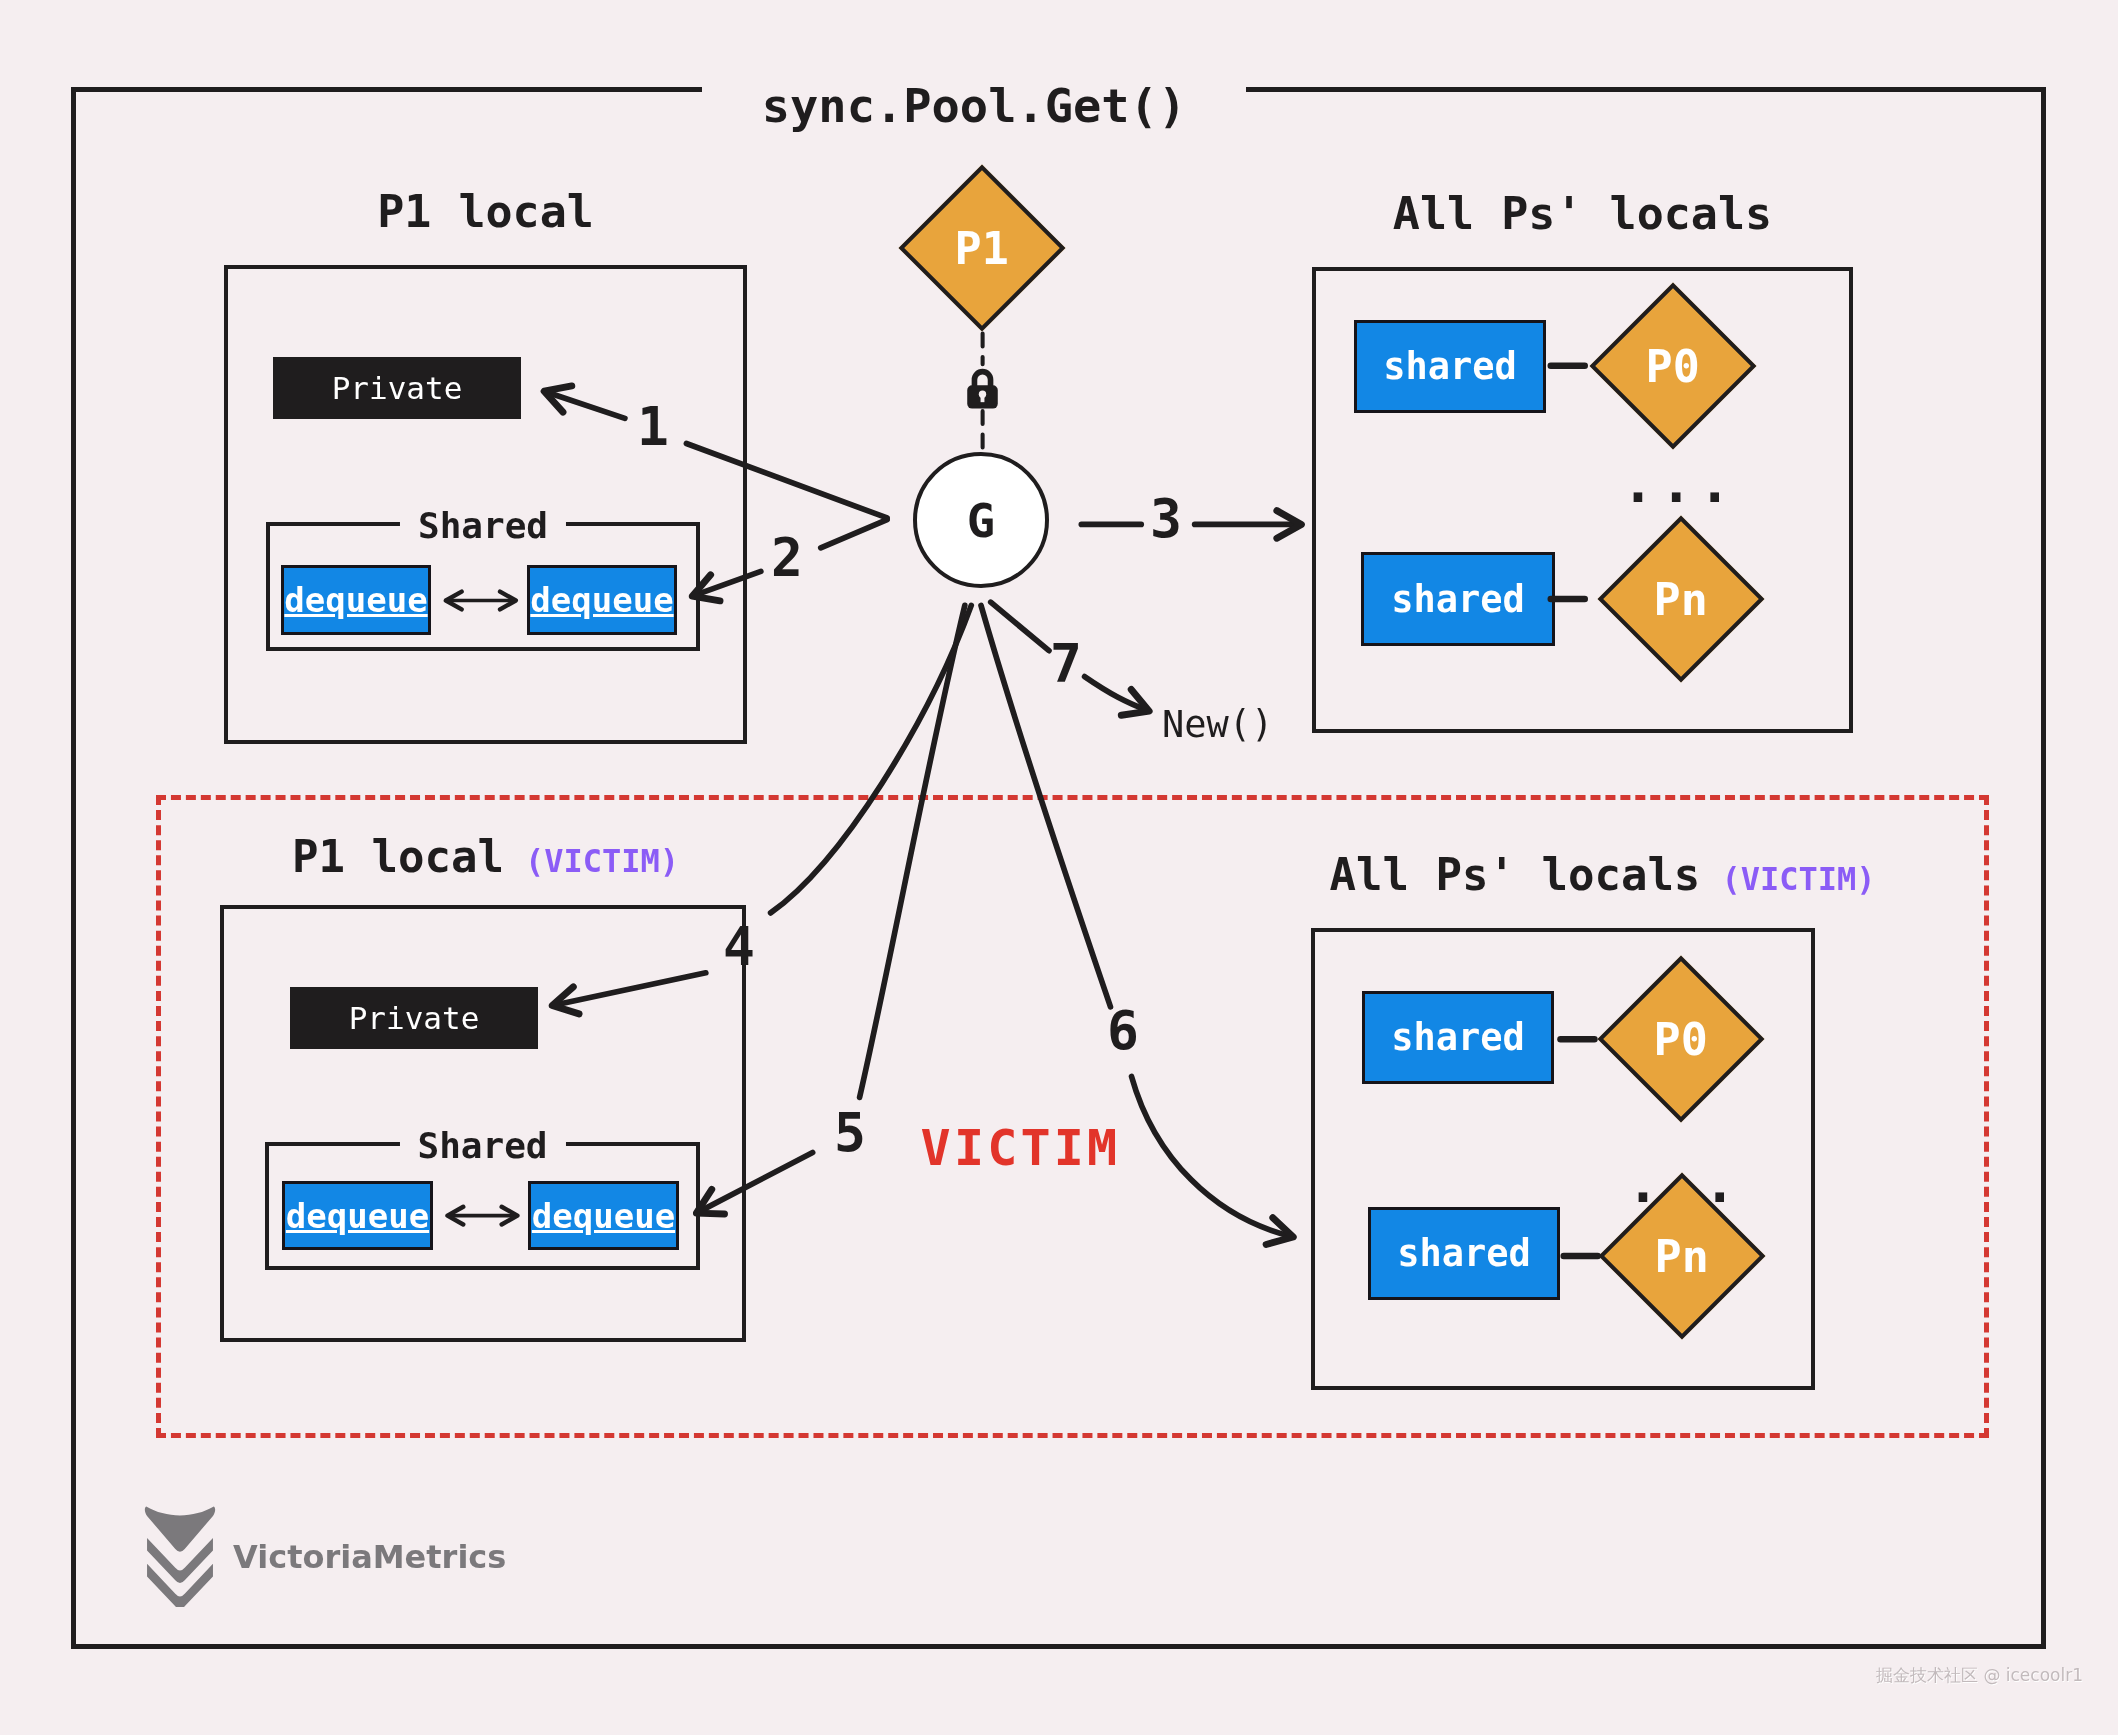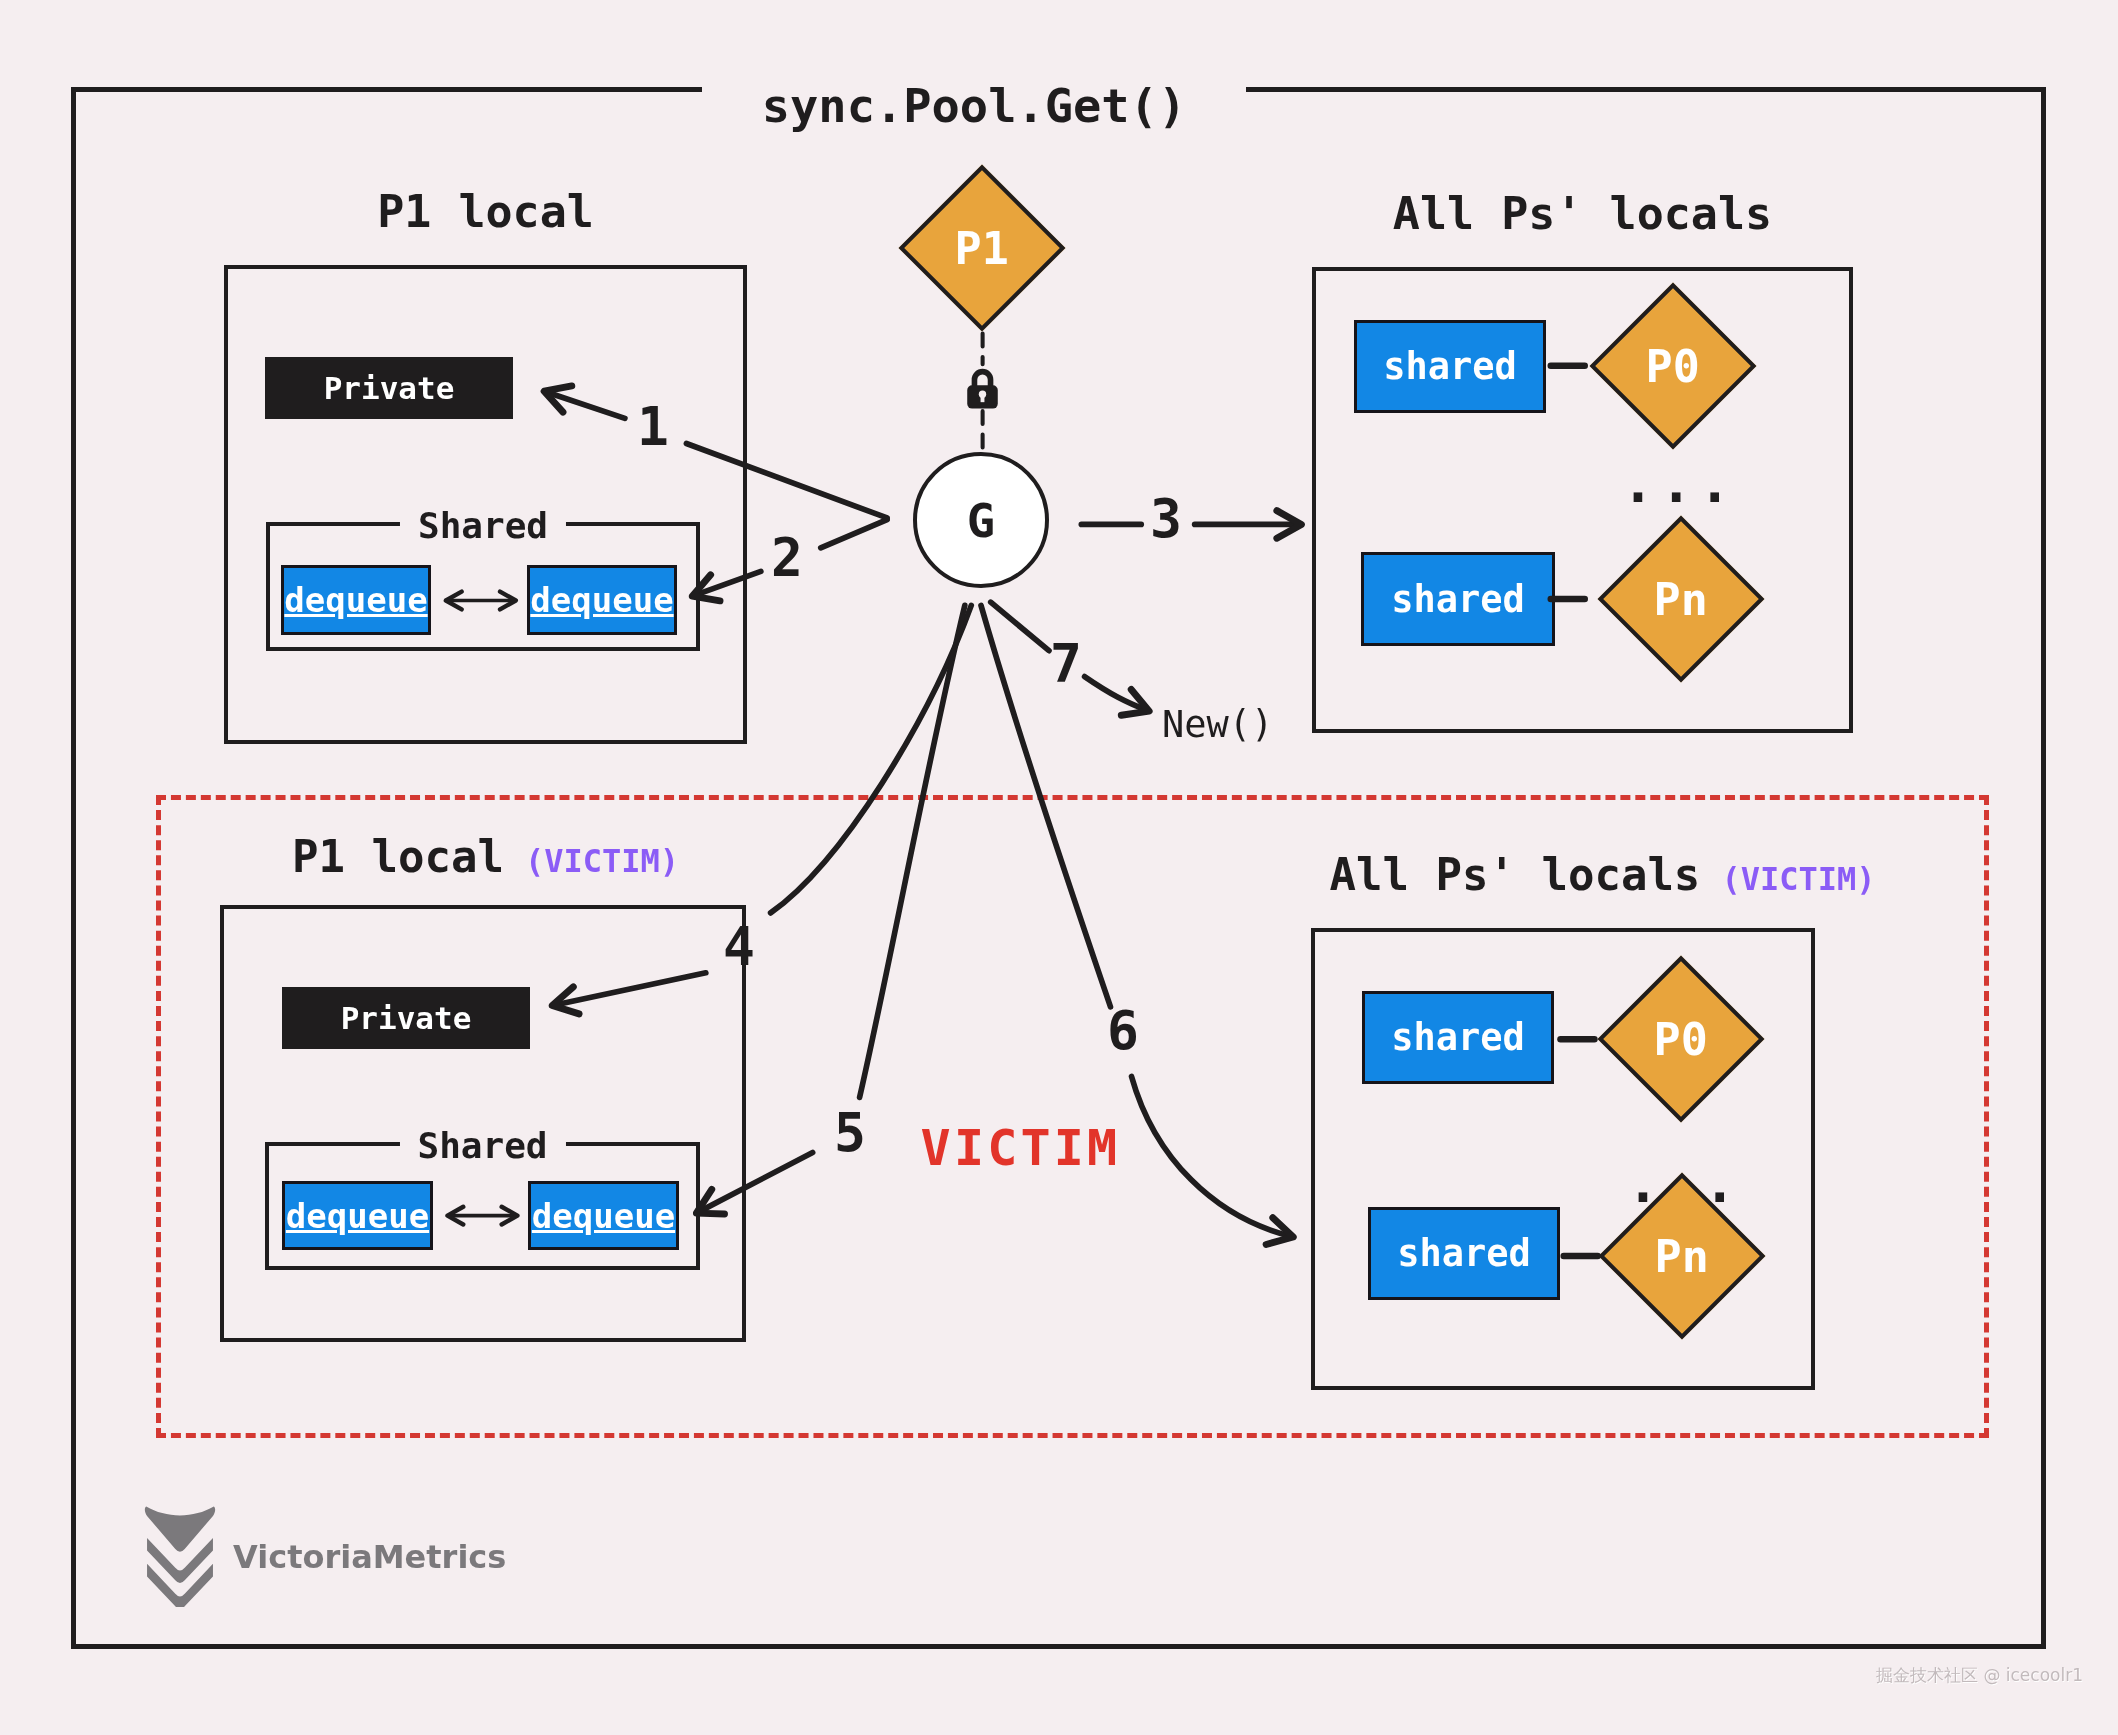--- a/index.html
+++ b/index.html
@@ -10,21 +10,21 @@
              border:5.7px solid #1f1d1e;box-sizing:border-box;}
   .main-title{position:absolute;left:702px;top:60px;width:544px;height:53px;
               background:#f5eef0;display:flex;align-items:center;justify-content:center;
               font-size:47px;font-weight:bold;margin-top:19px;}
   .sec-title{position:absolute;font-size:45px;font-weight:bold;text-align:center;line-height:1;}
   .label-row{position:absolute;display:flex;align-items:baseline;justify-content:center;gap:21px;line-height:1;}
   .label-row .t{font-size:44px;font-weight:bold;}
   .label-row .tag{font-size:32px;font-weight:bold;color:#8b5cf6;}
   .sbox{position:absolute;border:4.9px solid #1f1d1e;box-sizing:border-box;background:transparent;}
   .private{position:absolute;background:#1f1d1e;color:#fff;display:flex;align-items:center;
-           justify-content:center;font-size:31px;font-weight:bold;}
+           justify-content:center;font-size:31px;font-weight:normal;margin-left:8px;}
   .fieldset{position:absolute;border:4px solid #1f1d1e;box-sizing:border-box;}
   .legend{position:absolute;top:-21px;left:50%;transform:translateX(-50%);
           background:#f5eef0;padding:0 18px;font-size:36px;font-weight:bold;white-space:nowrap;}
   .bluebox{position:absolute;background:#1287e5;border:3.2px solid #16141a;color:#fff;
            display:flex;align-items:center;justify-content:center;font-weight:bold;box-sizing:border-box;}
   .deq{font-size:34px;text-decoration:underline;}
   .shr{font-size:37px;}
   .diamond{position:absolute;width:118px;height:118px;background:#e8a43c;border:4.9px solid #1f1d1e;
            transform:rotate(45deg);display:flex;align-items:center;justify-content:center;box-sizing:border-box;}
   .diamond span{transform:rotate(-45deg);color:#fff;font-weight:bold;font-size:45px;line-height:1;}

